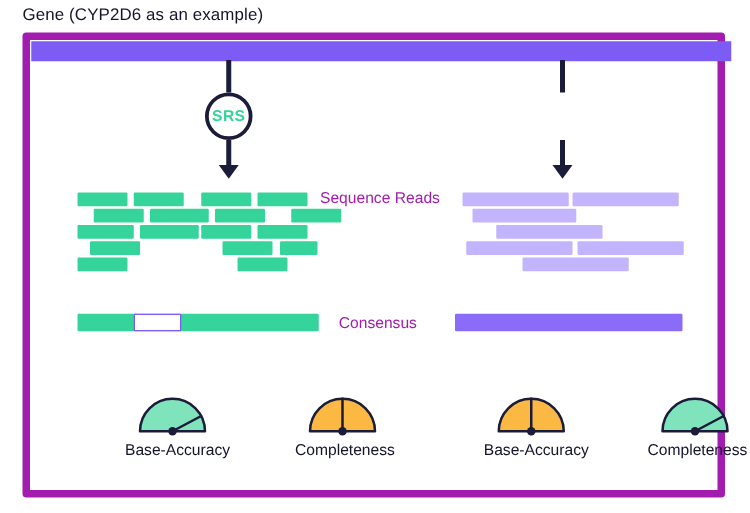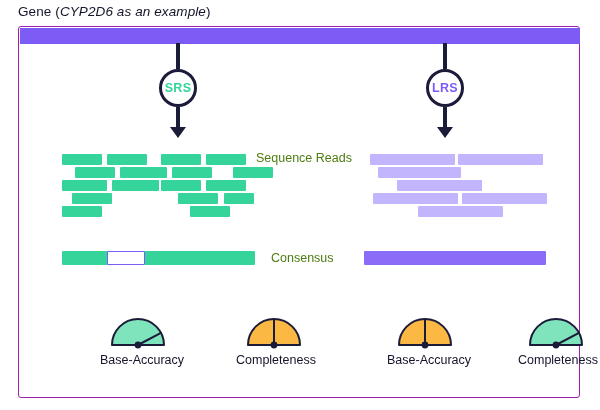--- a/index.html
+++ b/index.html
@@ -11,28 +11,28 @@
     position:relative;
   }
   #root{position:absolute;inset:0;}
 
   
   .fig-title{
     position:absolute;left:18px;top:4px;
     font-size:13.5px;color:#14142b;
     white-space:nowrap;letter-spacing:.1px;
   }
-  .fig-title .ital{font-style:italic;}
+  .fig-title .ital{}
 
   
   .card{
     position:absolute;left:18px;top:26px;
     width:562px;height:372px;
     background:#ffffff;
-    border:1px solid #a21caf;
+    border:6px solid #a21caf;
     border-radius:3px;
     box-sizing:border-box;
   }
 
   
   .gene-bar{
     position:absolute;left:1px;top:1px;
     width:560px;height:16px;
     background:#7d5cf6;
   }
@@ -66,21 +66,21 @@
   }
   .srs-label{color:#35d49a;}
   .lrs-label{color:#7d5cf6;}
 
   
   .read{position:absolute;border-radius:1px;}
   .read.short{background:#35d49a;}
   .read.long{background:#c3b5fd;}
 
   .row-label{
-    position:absolute;font-size:12.5px;color:#4d7c0f;
+    position:absolute;font-size:12.5px;color:#a21caf;
     white-space:nowrap;
   }
 
   
   .cons{position:absolute;height:14px;border-radius:1px;}
   .cons.green{background:#35d49a;}
   .cons.purple{background:#8b6cf8;}
   .cons-gap{
     position:absolute;background:#ffffff;
     border:1.5px solid #7d5cf6;box-sizing:border-box;
@@ -111,23 +111,20 @@
       <div class="stem-top"></div>
       <div class="circ">
         <span class="srs-label" style="color: rgb(53, 212, 154);">SRS</span>
       </div>
       <div class="stem-bot"></div>
       <div class="head"></div>
     </div>
 
     <div class="flow" style="left:407px;top:16px;width:38px;height:96px;">
       <div class="stem-top"></div>
-      <div class="circ">
-        <span class="lrs-label" style="color: rgb(125, 92, 246);">LRS</span>
-      </div>
       <div class="stem-bot"></div>
       <div class="head"></div>
     </div>
 
   </div>
 
   <div id="short-reads">
       <div class="read short" style="left: 62px; top: 154px; width: 40px; height: 11px;"></div>
       <div class="read short" style="left: 107px; top: 154px; width: 40px; height: 11px;"></div>
       <div class="read short" style="left: 75px; top: 167px; width: 40px; height: 11px;"></div>

